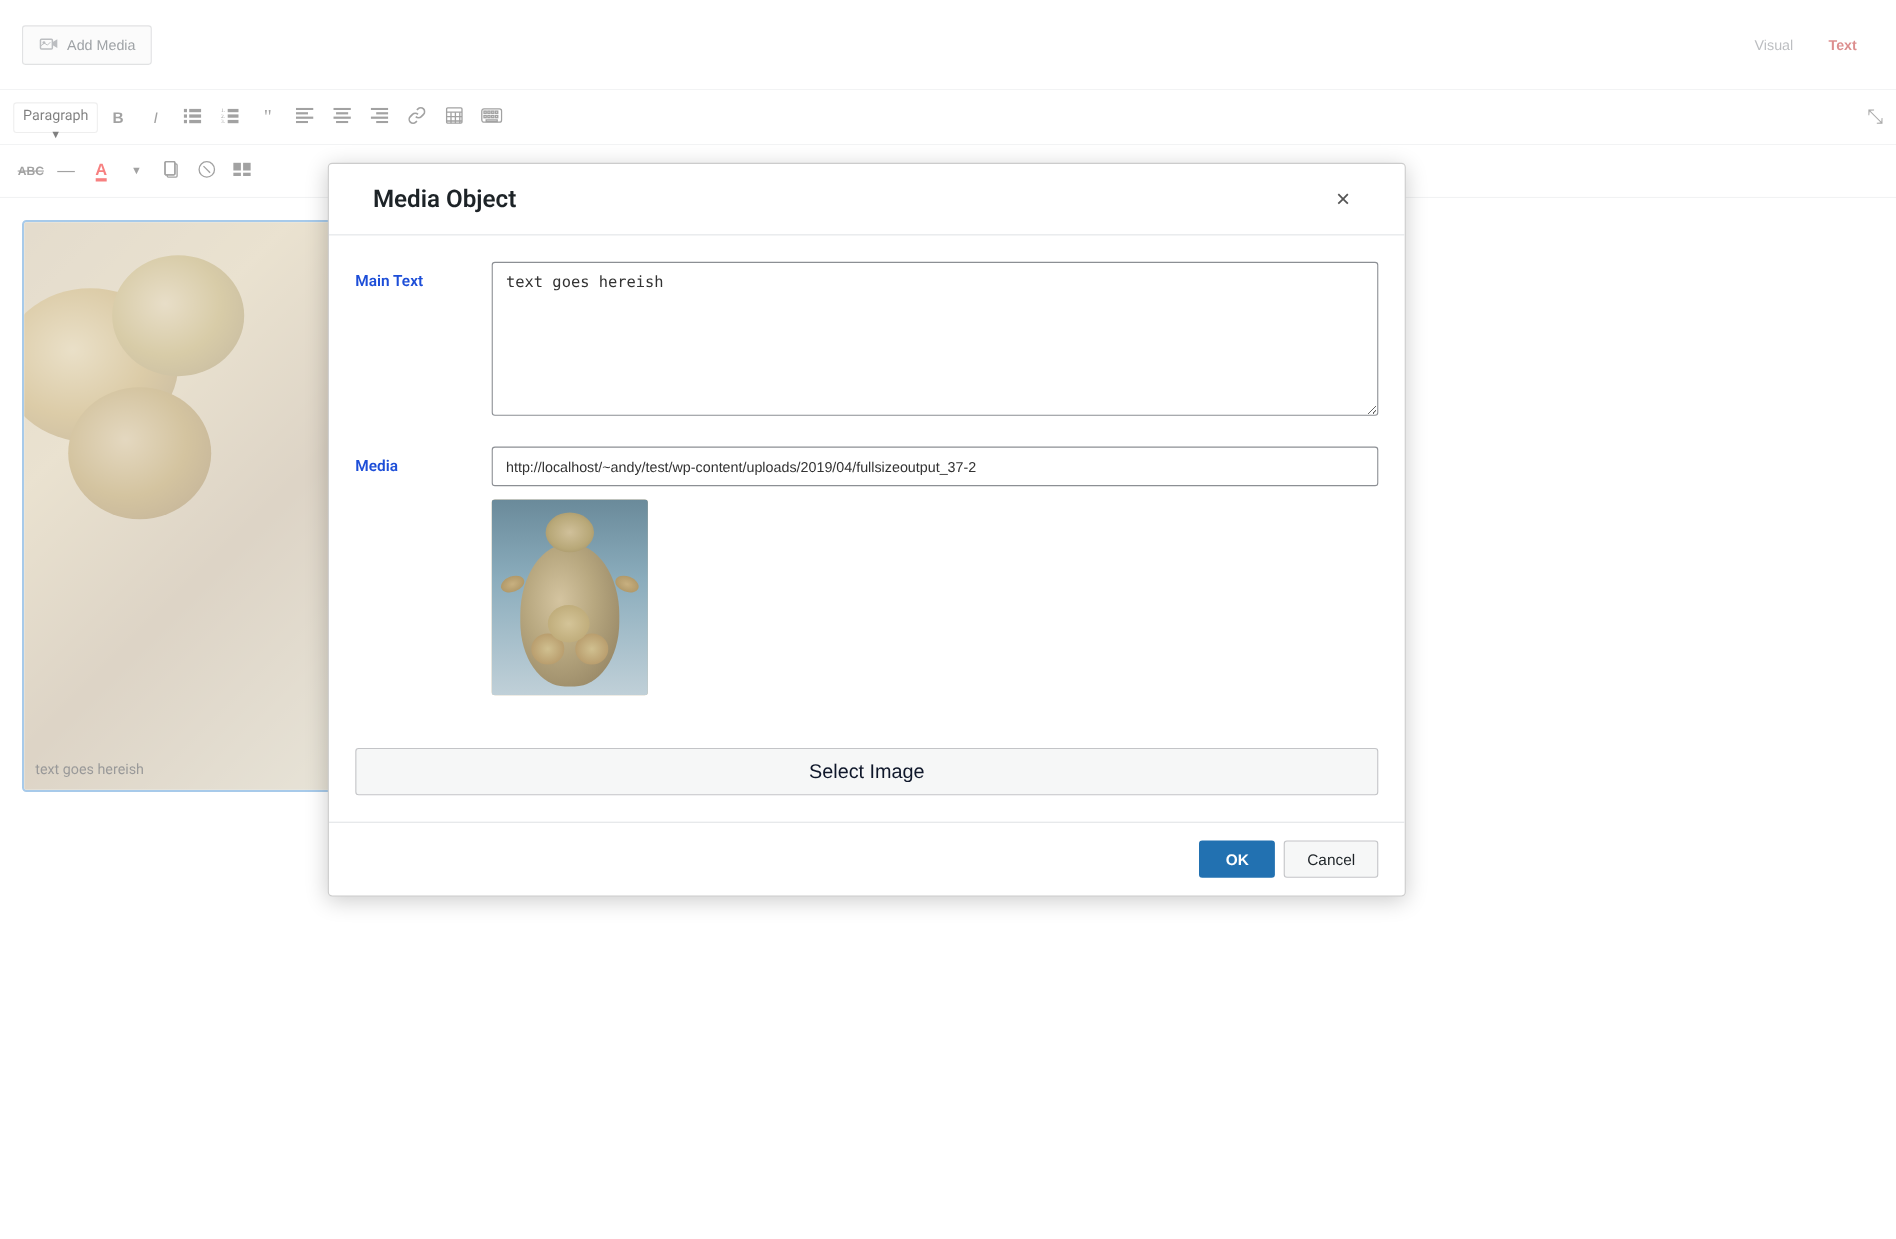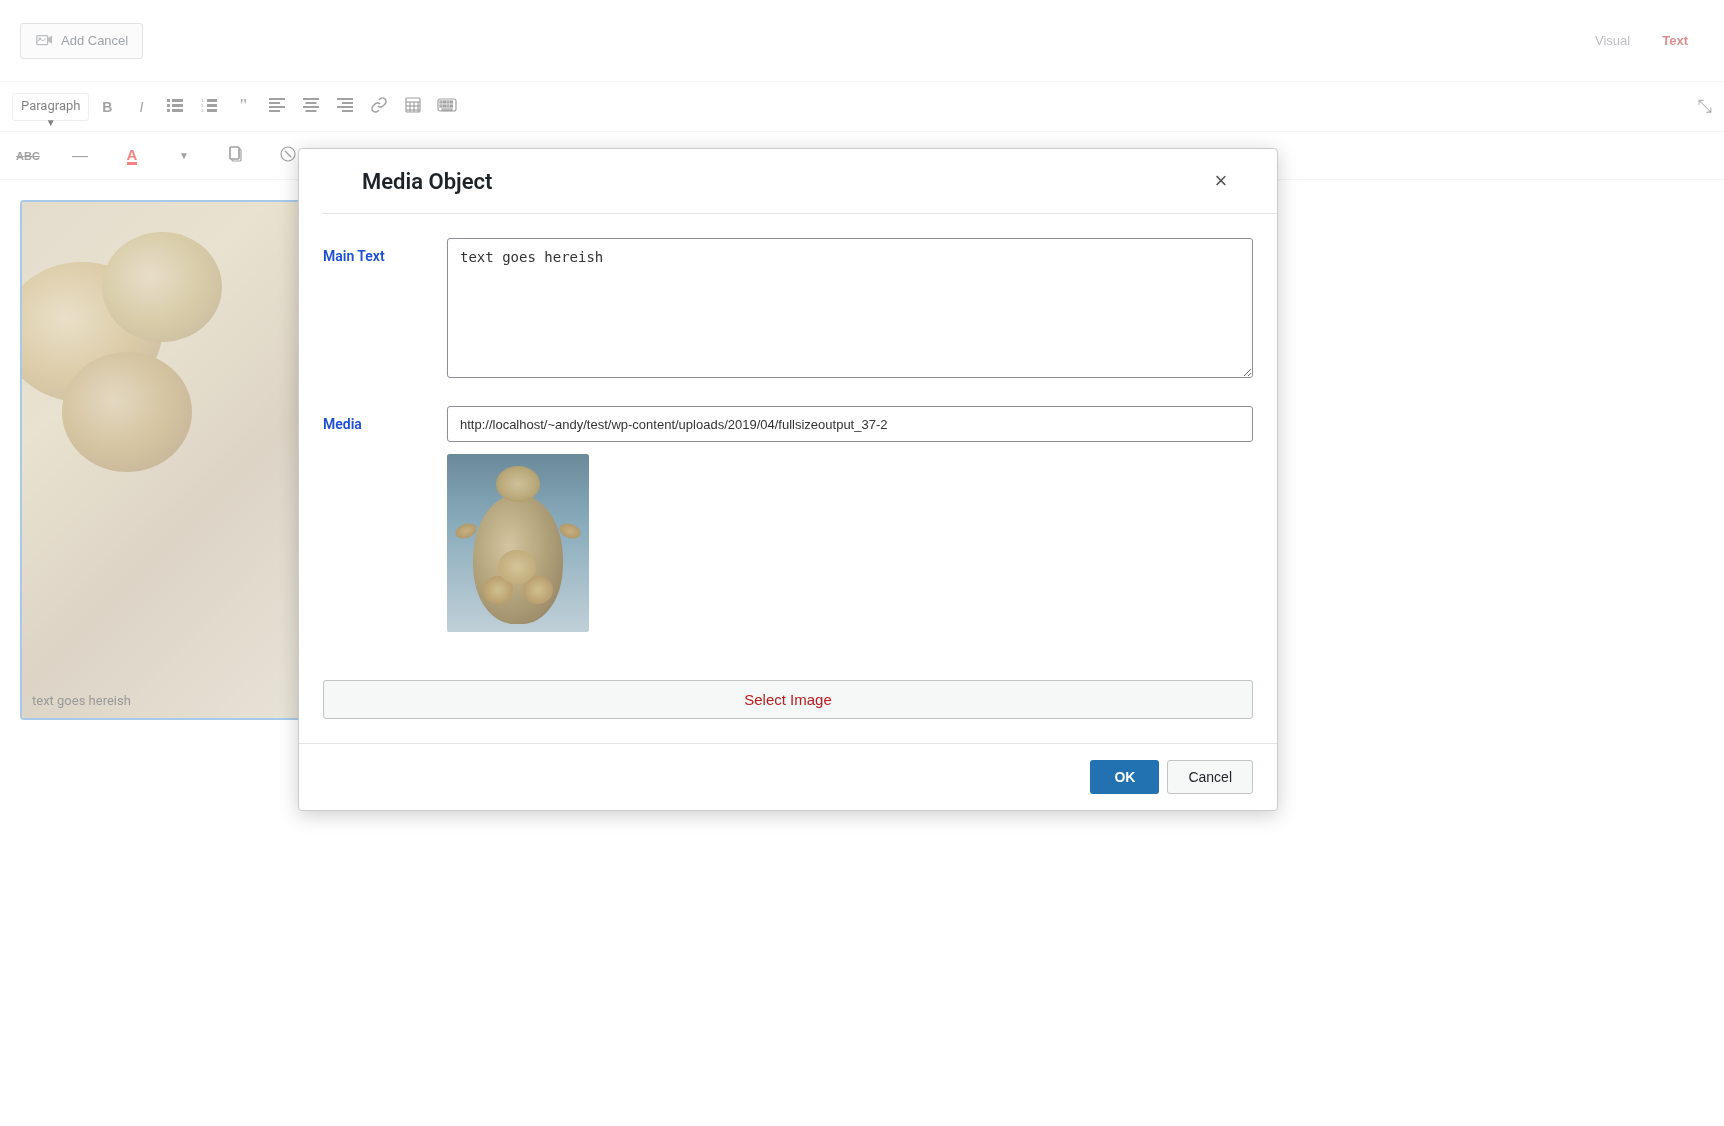--- a/index.html
+++ b/index.html
@@ -107,21 +107,21 @@
       background: #fff;
       cursor: pointer;
       height: 28px;
       flex-direction: column;
     }
 
     
     .toolbar2 {
       display: flex;
       align-items: center;
-      gap: 20px;
+      gap: 0;
       padding: 6px 12px;
       background: #fff;
       border-bottom: 1px solid #e2e4e7;
       height: 48px;
     }
 
     
     .editor-content {
       position: relative;
       padding: 20px;
@@ -190,21 +190,20 @@
       z-index: 200;
       overflow: hidden;
     }
 
     .modal-header {
       display: flex;
       align-items: center;
       justify-content: space-between;
       padding: 16px 40px;
       border-bottom: 1px solid #e2e4e7;
-      margin-left: 23px;
     }
 
     .modal-title {
       font-size: 22px;
       font-weight: 600;
       color: #1d2327;
     }
 
     .modal-close {
       background: none;
@@ -304,22 +303,22 @@
       background: radial-gradient(ellipse, #d0c09a 0%, #b8a878 60%, #9a8860 100%);
       border-radius: 50%;
     }
 
     .select-image-btn {
       width: 100%;
       padding: 10px 23px;
       background: #f6f7f7;
       border: 1px solid #c3c4c7;
       border-radius: 3px;
-      font-size: 15px;
-      color: #b91c1c;
+      font-size: 18px;
+      color: #0f172a;
       cursor: pointer;
       text-align: center;
       margin-top: 24px;
     }
 
     .modal-footer {
       display: flex;
       justify-content: flex-end;
       gap: 8px;
       padding: 16px 24px;
@@ -362,21 +361,21 @@
 <div class="editor-wrap">
 
   <div class="top-bar">
     <button class="add-media-btn">
       <svg class="media-icon" viewBox="0 0 20 20" fill="currentColor">
         <rect x="2" y="4" width="12" height="10" rx="1" fill="none" stroke="currentColor" stroke-width="1.5"></rect>
         <polygon points="14,7 19,4 19,13 14,10" fill="currentColor"></polygon>
         <circle cx="5.5" cy="7.5" r="1.5" fill="currentColor"></circle>
         <polyline points="2,11 6,8 9,10 12,7" fill="none" stroke="currentColor" stroke-width="1"></polyline>
       </svg>
-      <span>Add Cancel</span>
+      <span>Add Media</span>
     </button>
 
     <div class="view-tabs">
       <button class="view-tab">
         <span>Visual</span>
       </button>
       <button class="view-tab active">
         <span>Text</span>
       </button>
     </div>

